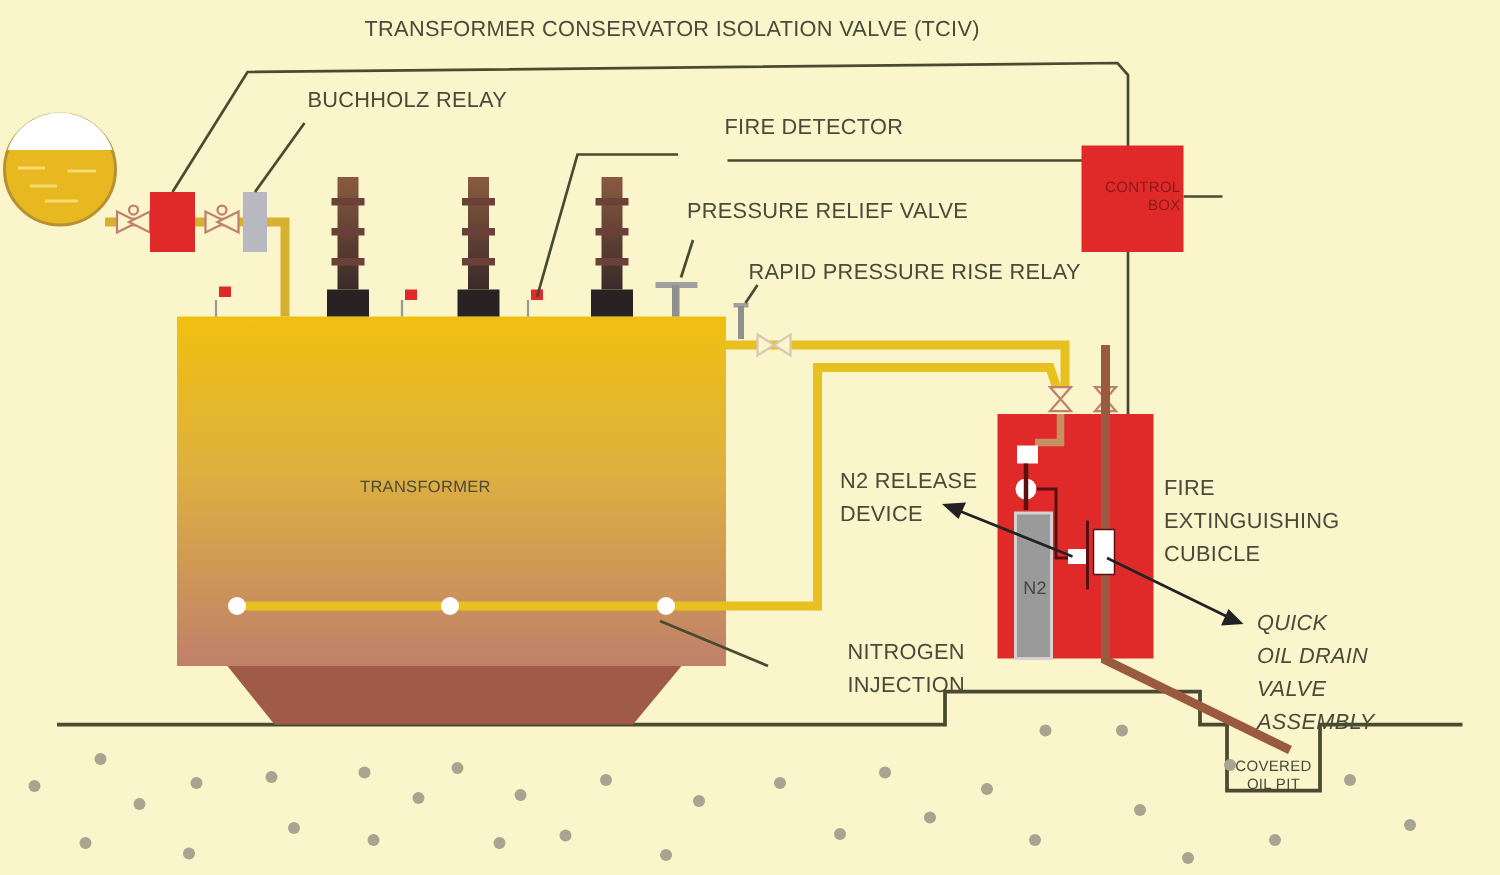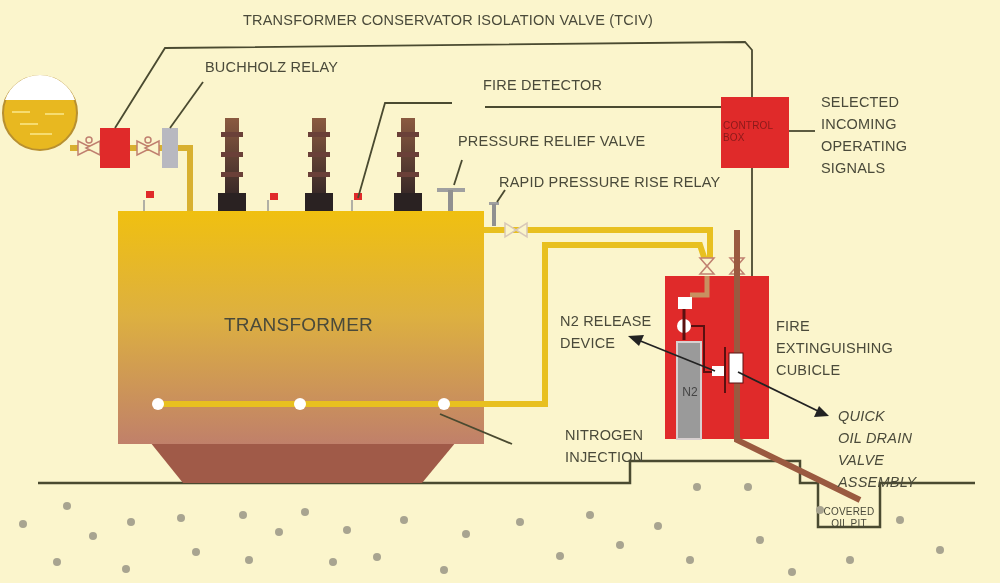--- a/index.html
+++ b/index.html
@@ -9,21 +9,21 @@
       font-family: "Liberation Sans", "DejaVu Sans", sans-serif;
     }
     #stage { position: relative; width: 908px; height: 583px; }
     svg { position: absolute; left: 0; top: 0; }
     .lbl {
       position: absolute; color: #4a4a3a; font-size: 14.5px;
       letter-spacing: 0.2px; line-height: 22px; white-space: pre-line;
       text-transform: uppercase;
     }
     .lbl-sm { font-size: 11px; line-height: 12px; text-align: center; }
-    .lbl-box { font-size: 10px; line-height: 12px; color: #8a1a1a; text-align: left; }
+    .lbl-box { font-size: 10px; line-height: 12px; color: #8a1a1a; text-align: right; }
   </style>
 </head>
 <body>
 
 <div id="stage">
   <svg width="1000" height="583" viewBox="0 0 1000 583">
     <defs>
       <linearGradient id="tankGrad" x1="0" y1="0" x2="0" y2="1">
         <stop offset="0" stop-color="#f0c010"></stop>
         <stop offset="0.45" stop-color="#ddb040"></stop>
@@ -206,25 +206,21 @@
     <polygon points="829,416 814,417 819,406" fill="#222"></polygon>
   </svg>
 
   <div class="lbl" style="left:243px;top:9px;">TRANSFORMER CONSERVATOR ISOLATION VALVE (TCIV)</div>
   <div class="lbl" style="left:483px;top:74px;">FIRE DETECTOR</div>
   <div class="lbl" style="left:205px;top:56px;">BUCHHOLZ RELAY</div>
   <div class="lbl" style="left:458px;top:130px;">PRESSURE RELIEF VALVE</div>
   <div class="lbl" style="left:499px;top:171px;">RAPID PRESSURE RISE RELAY</div>
   <div class="lbl lbl-box" style="left:723px;top:120px;width:64px;">CONTROL
 BOX</div>
-  <div class="lbl" style="left:821px;top:91px;">SELECTED
-INCOMING
-OPERATING
-SIGNALS</div>
-  <div class="lbl" style="left:224px;top:314px;font-size:19px;">TRANSFORMER</div>
+  <div class="lbl" style="left:240px;top:314px;font-size:11px;">TRANSFORMER</div>
   <div class="lbl" style="left:560px;top:310px;">N2 RELEASE
 DEVICE</div>
   <div class="lbl" style="left:776px;top:315px;">FIRE
 EXTINGUISHING
 CUBICLE</div>
   <div class="lbl" style="left:838px;top:405px;font-style:italic;">QUICK
 OIL DRAIN VALVE
 ASSEMBLY</div>
   <div class="lbl" style="left:525px;top:424px;margin-left:40px;">NITROGEN
 INJECTION</div>

